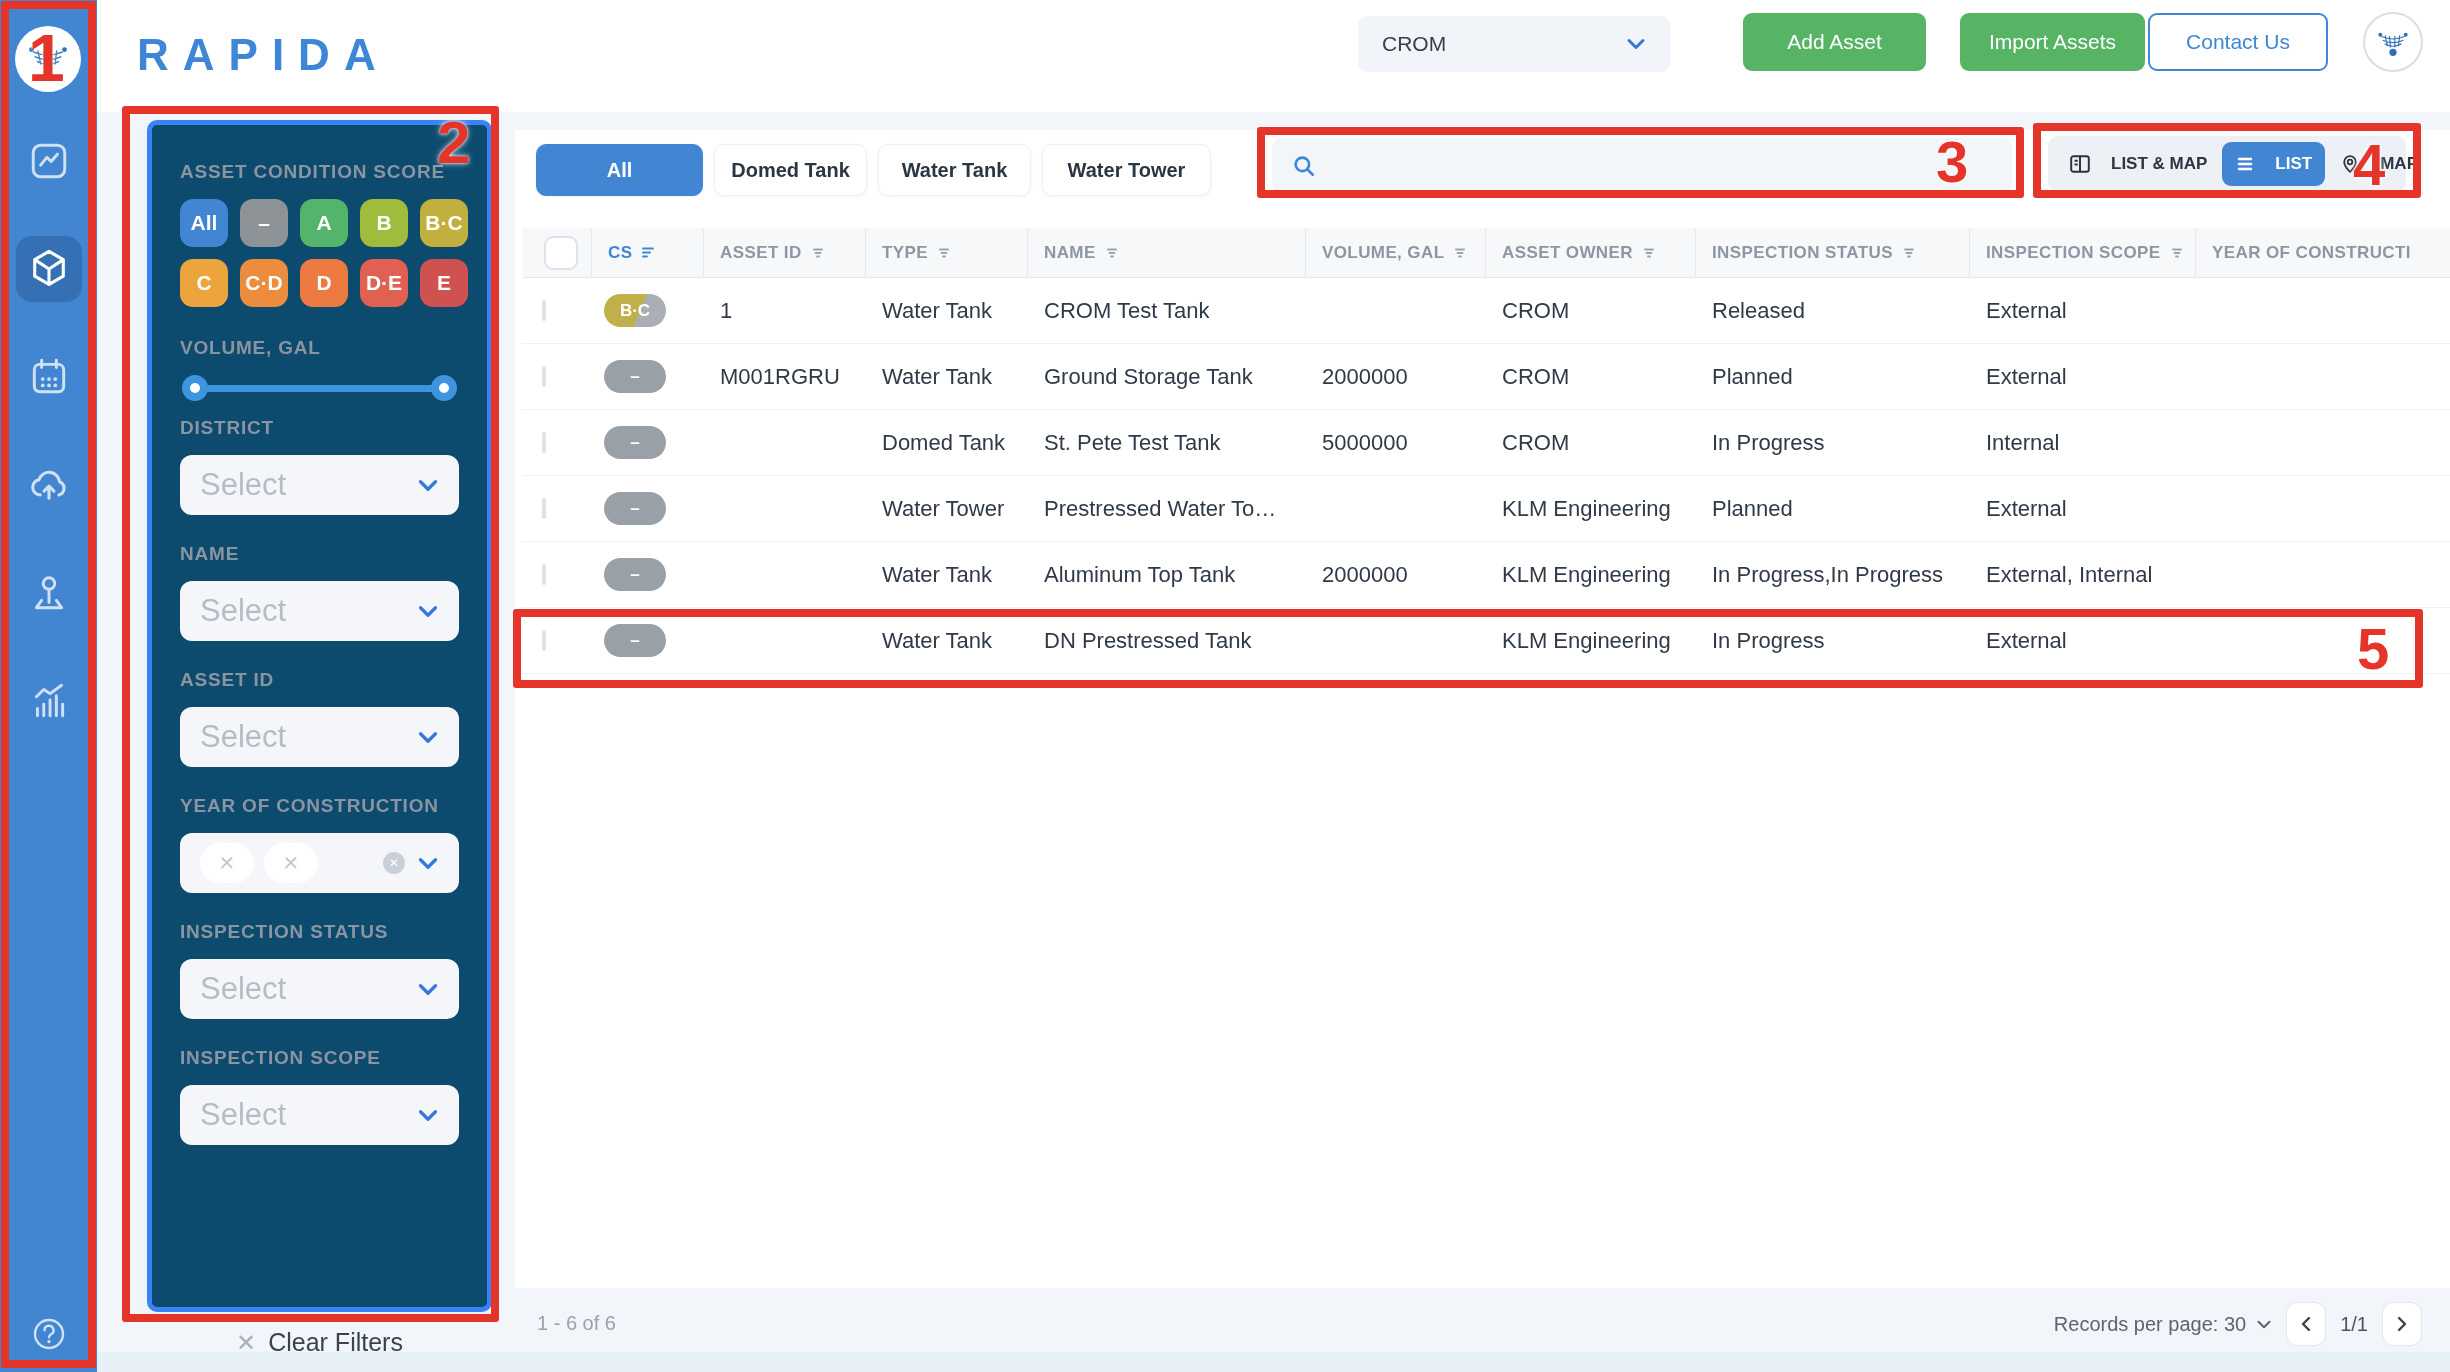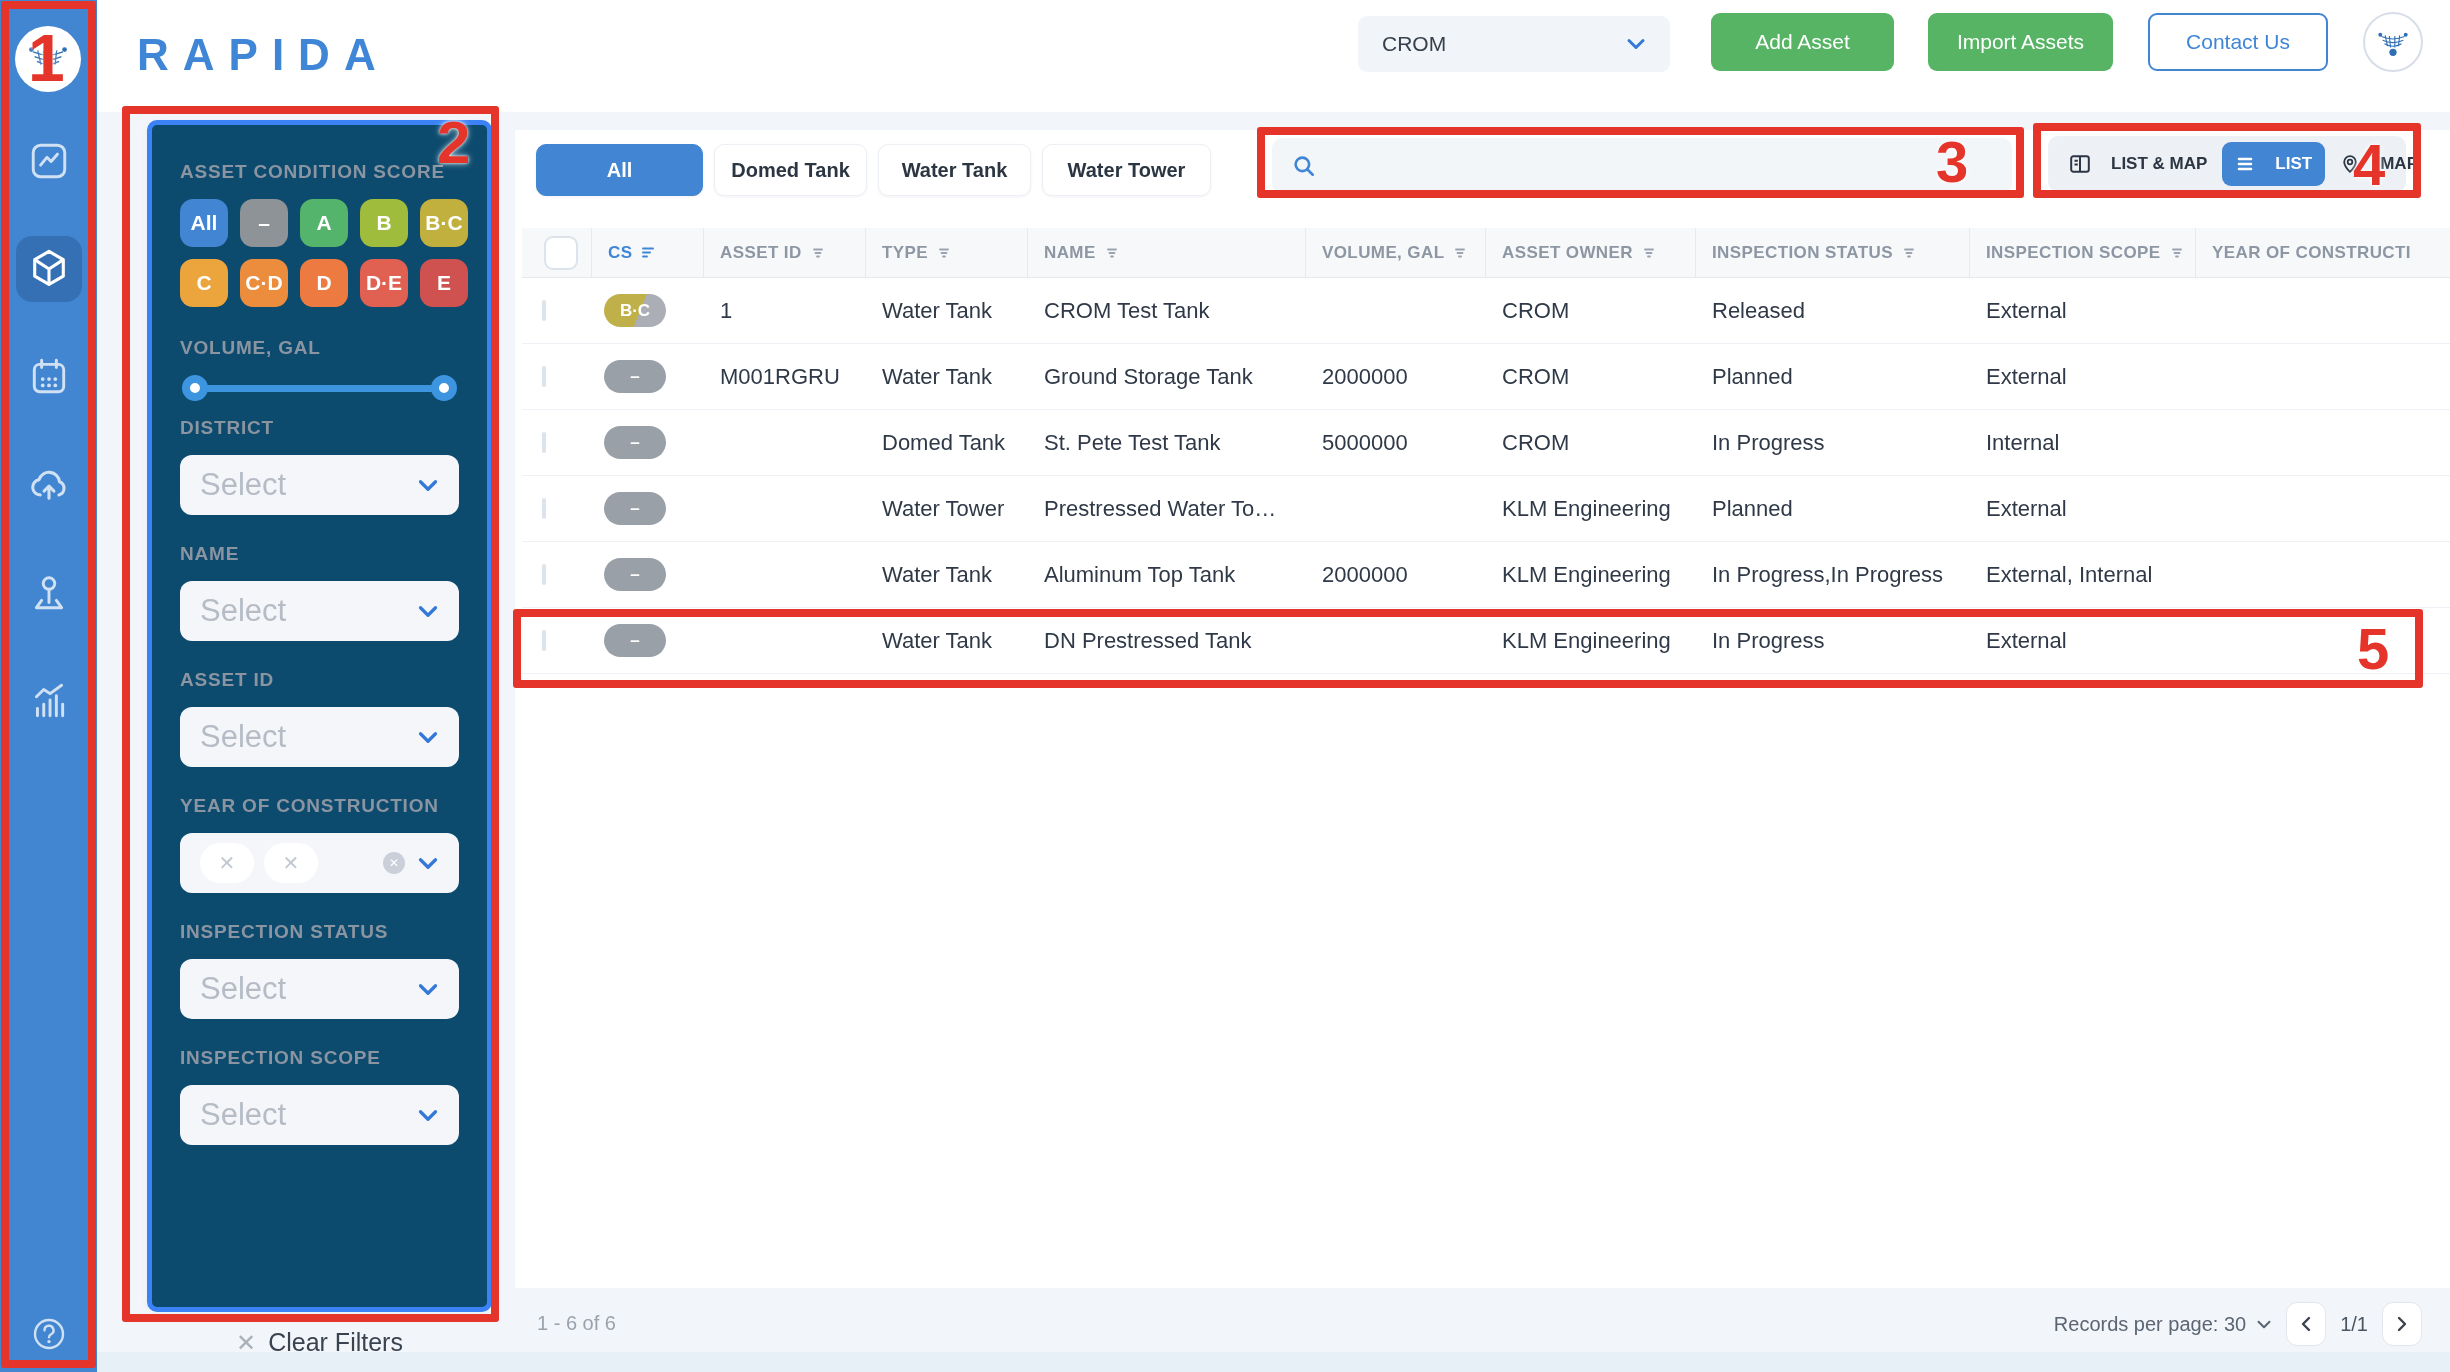--- a/index.html
+++ b/index.html
@@ -16,21 +16,21 @@
   .side-logo { position:absolute; left:15px; top:26px; width:66px; height:66px; background:#fff; border-radius:50%; display:flex; align-items:center; justify-content:center; }
   .side-icons { position:absolute; left:0; top:128px; width:97px; display:flex; flex-direction:column; align-items:center; gap:42px; }
   .sicon { width:66px; height:66px; display:flex; align-items:center; justify-content:center; color:#cfe1f3; border-radius:16px; }
   .sicon.active { background:rgba(13,42,82,0.22); color:#ffffff; }
   .side-help { position:absolute; left:0; bottom:18px; width:97px; display:flex; justify-content:center; color:#cfe1f3; }
 
   
   .appheader { position:absolute; left:97px; top:0; width:2353px; height:112px; background:#fff; z-index:4; }
   .brand { position:absolute; left:40px; top:30px; font-size:44px; font-weight:700; letter-spacing:14px; color:#3f86d6; }
   .org-select { position:absolute; left:1261px; top:16px; width:312px; height:56px; background:#f1f4f9; border-radius:9px; display:flex; align-items:center; justify-content:space-between; padding:0 24px; font-size:21px; color:#38404c; cursor:pointer; }
-  .btn-green { position:absolute; top:13px; height:58px; background:#56b464; color:#fff; border:none; border-radius:9px; font-size:21px; font-family:inherit; cursor:pointer; }
+  .btn-green { position:absolute; top:13px; height:58px; background:#56b464; color:#fff; border:none; border-radius:9px; font-size:21px; font-family:inherit; cursor:pointer;margin-left:32px; }
   .btn-add { left:1614px; width:183px; }
   .btn-import { left:1831px; width:185px; }
   .btn-contact { position:absolute; left:2051px; top:13px; width:180px; height:58px; background:#fff; border:2px solid #4285d3; color:#3f86d6; border-radius:9px; font-size:21px; font-family:inherit; cursor:pointer; }
   .avatar { position:absolute; left:2266px; top:12px; width:60px; height:60px; border:2px solid #d8dee8; border-radius:50%; display:flex; align-items:center; justify-content:center; background:#fff; cursor:pointer; }
 
   
   .filter-card { position:absolute; left:147px; top:120px; width:345px; height:1192px; background:#0c4a6e; border:5px solid #3b82f6; border-radius:10px; box-shadow:0 2px 8px rgba(30,50,80,0.04); padding:36px 28px; z-index:6; }
   .flabel { font-size:19px; font-weight:700; letter-spacing:0.8px; color:#8b94a1; margin-bottom:16px; }
   .score-grid { display:grid; grid-template-columns:repeat(5,48px); gap:12px; margin-bottom:30px; }
   .score-btn { width:48px; height:48px; border-radius:13px; display:flex; align-items:center; justify-content:center; color:#fff; font-size:21px; font-weight:700; cursor:pointer; }

